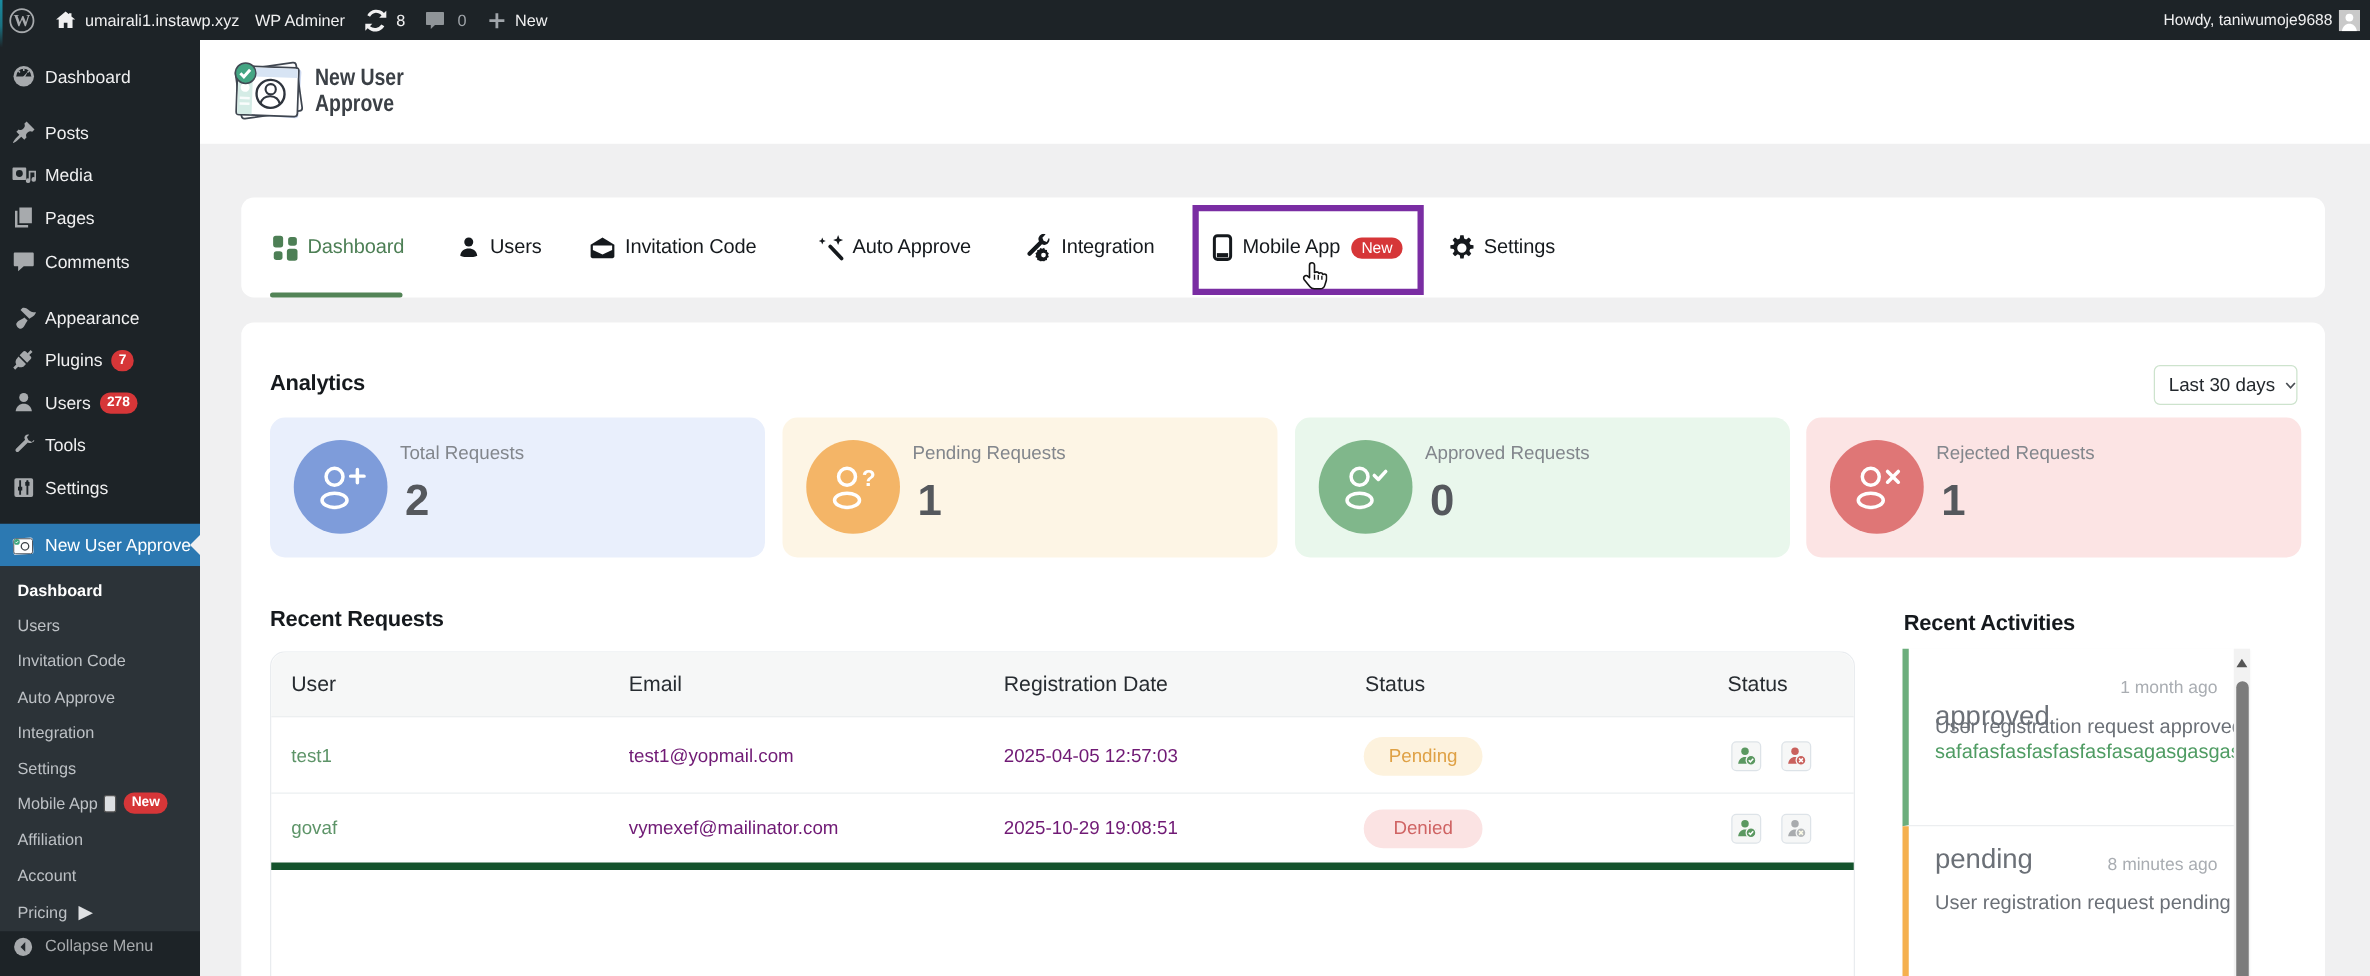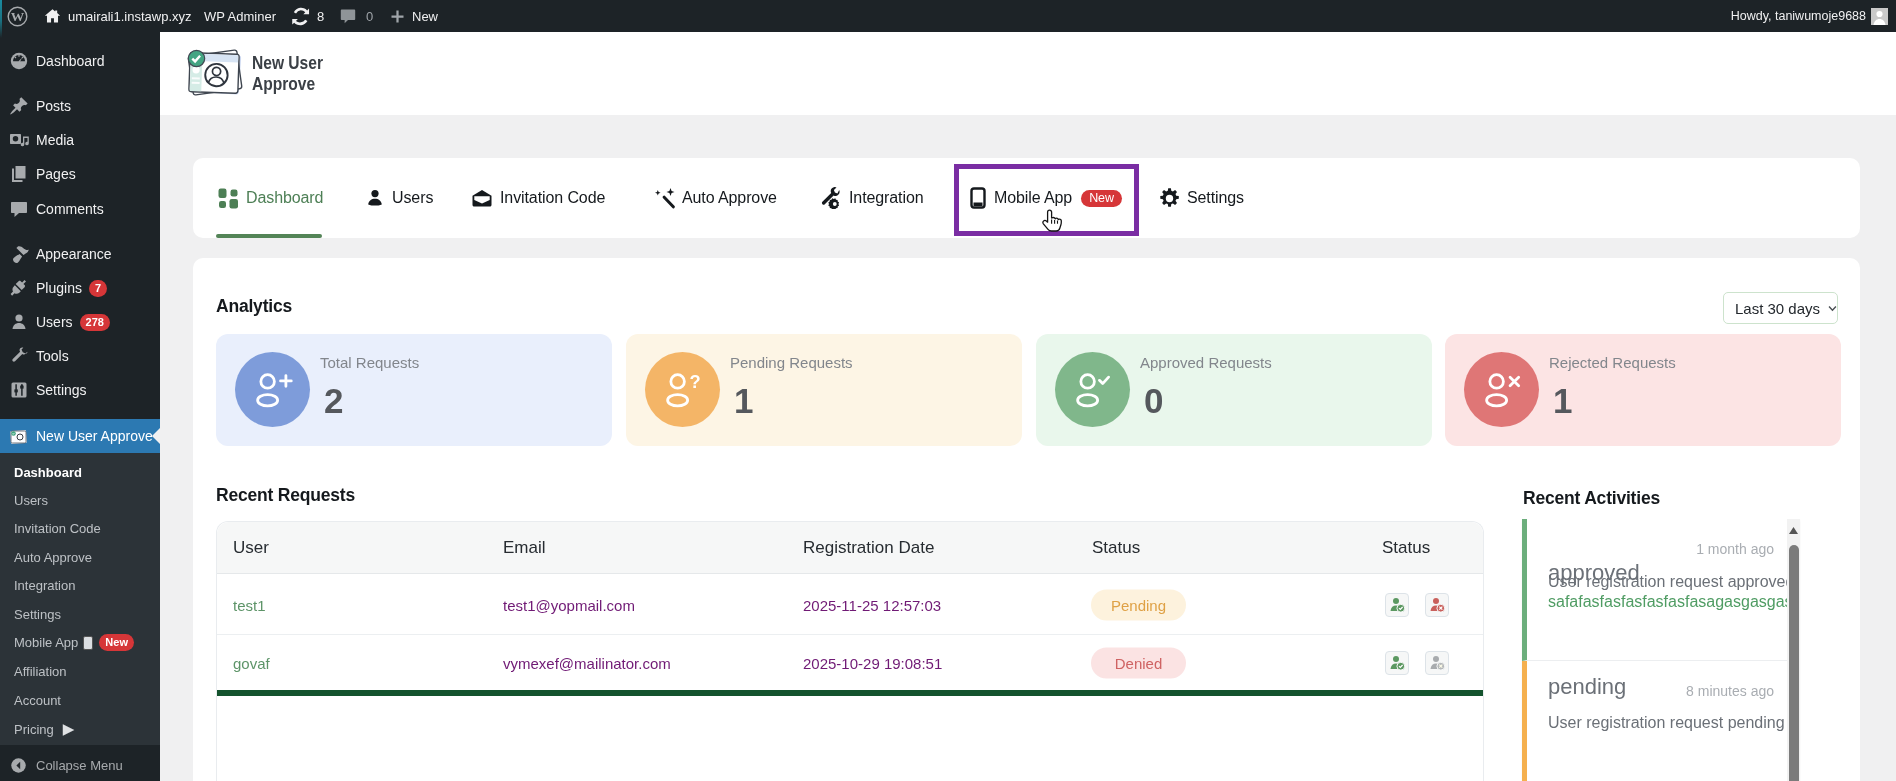--- a/index.html
+++ b/index.html
@@ -15,21 +15,21 @@
 
   
   #sidebar { position:absolute; left:0; top:32px; width:160px; height:749px; background:#1d2327; z-index:40; }
   .menu-item { position:absolute; left:0; width:160px; height:34px; display:flex; align-items:center; color:#f0f0f1; font-size:14px; }
   .menu-item .mi { width:20px; height:20px; margin-left:9px; margin-right:7px; flex:none; display:flex; align-items:center; justify-content:center; }
   .badge { background:#d63638; color:#fff; border-radius:9px; font-size:11px; font-weight:600; padding:1px 6px 2px; margin-left:7px; line-height:14px; }
   #nua-active { position:absolute; left:0; top:387px; width:160px; height:34px; background:#2c79b2; color:#fff; font-size:14px; display:flex; align-items:center; font-weight:400; }
   #nua-arrow { position:absolute; right:0; top:396px; width:0; height:0; border:8px solid transparent; border-right:8px solid #f0f0f1; }
   #submenu { position:absolute; left:0; top:421px; width:160px; height:292px; background:#2c3338; padding-top:5px; }
   .sub-item { height:28.4px; display:flex; align-items:center; padding-left:14px; color:#bdc1c5; font-size:13px; }
-  #collapse { position:absolute; left:0; top:717px; width:160px; height:32px; display:flex; align-items:center; color:#a7aaad; font-size:13px; }
+  #collapse { position:absolute; left:0; top:717px; width:160px; height:32px; display:flex; align-items:flex-start; color:#a7aaad; font-size:13px; }
 
   
   #header { position:absolute; left:160px; top:32px; width:1736px; height:83px; background:#fff;padding-left:14px; }
   #tabcard { position:absolute; left:193px; top:158px; width:1667px; height:80px; background:#fff; border-radius:10px; }
   .tab { position:absolute; top:0; height:80px; display:flex; align-items:center; font-size:16px; color:#15191d; font-weight:400; letter-spacing:-0.1px; }
   .tab .ti { margin-right:7px; display:flex; }
   #maincard { position:absolute; left:193px; top:258px; width:1667px; height:620px; background:#fff; border-radius:10px; }
 
   .h2 { font-size:17.5px; font-weight:700; color:#15191d; letter-spacing:-0.2px; }
 
@@ -367,21 +367,21 @@
   <div class="thead">
     <div class="th" style="left:16px;">User</div>
     <div class="th" style="left:286px;">Email</div>
     <div class="th" style="left:586px;">Registration Date</div>
     <div class="th" style="left:875px;">Status</div>
     <div class="th" style="left:1165px;">Status</div>
   </div>
   <div class="row1">
     <div class="cell ulink" style="left:16px;">test1</div>
     <div class="cell" style="left:286px;">test1@yopmail.com</div>
-    <div class="cell" style="left:586px;">2025-11-25 12:57:03</div>
+    <div class="cell" style="left:586px;">2025-04-05 12:57:03</div>
     <div class="pill pending" style="left:874px;">Pending</div>
     <div class="abtn" style="left:1168px;">
       <svg width="17" height="16" viewBox="0 0 17 16">
           <circle cx="7" cy="4" r="3" fill="#5b9861"></circle>
           <path d="M1.5 14c.5-3.6 2.7-5.4 5.5-5.4s5 1.8 5.5 5.4z" fill="#5b9861"></path>
           <circle cx="11.8" cy="11.2" r="3.9" fill="#5b9861" stroke="#f6f7f7" stroke-width="1"></circle>
           <path d="M10 11.2l1.3 1.3 2.3-2.5" fill="none" stroke="#fff" stroke-width="1.2"></path>
         </svg>
     </div>
     <div class="abtn" style="left:1208px;">

